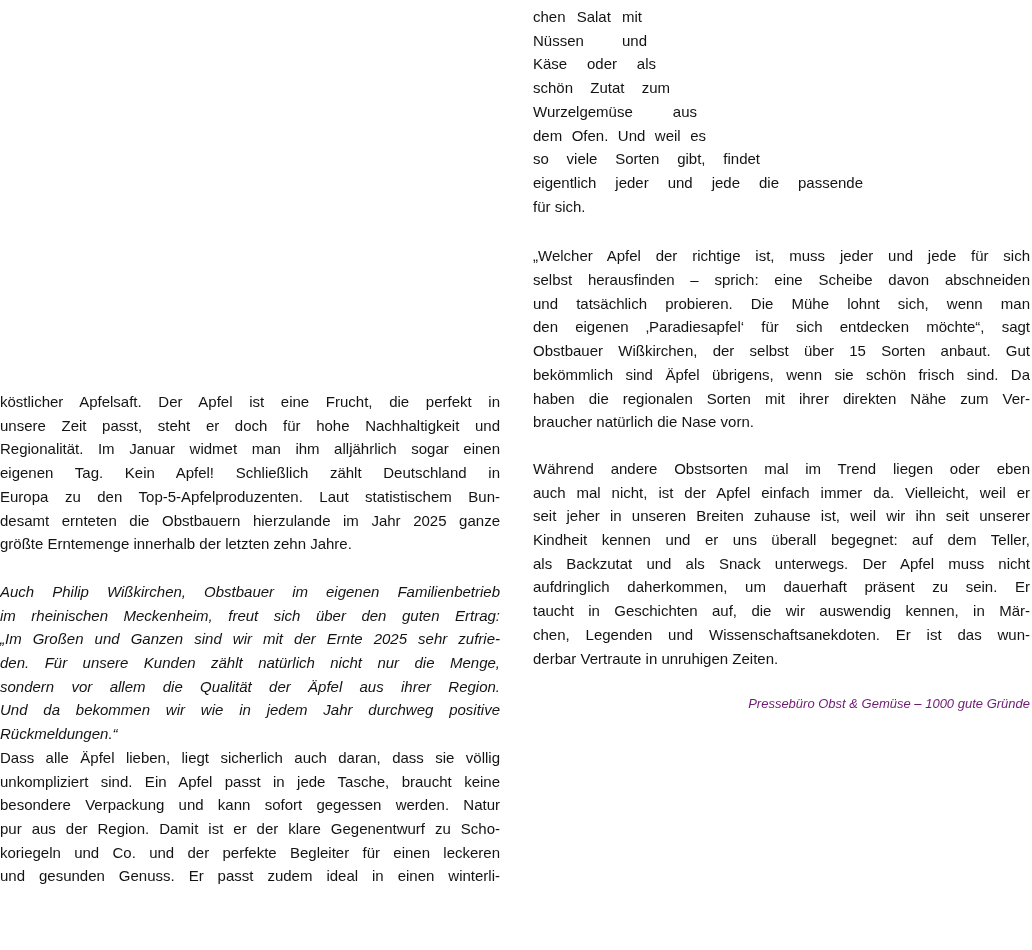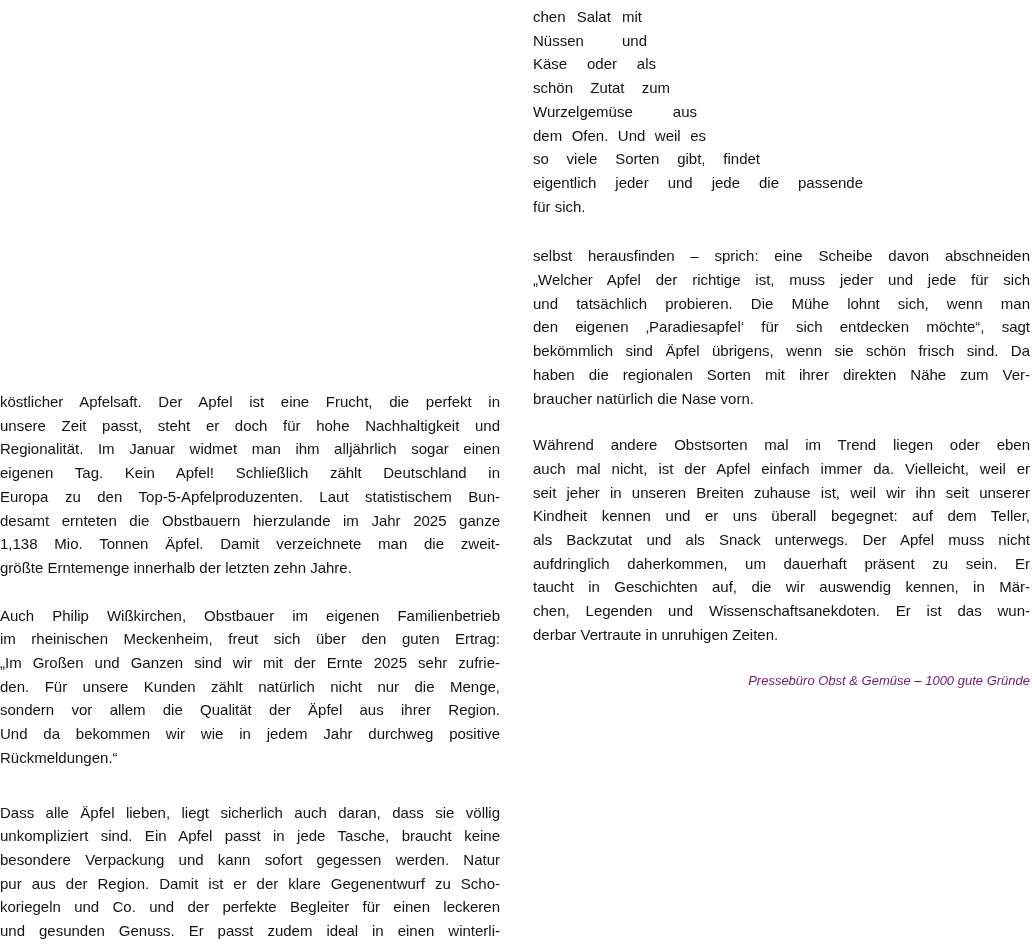--- a/index.html
+++ b/index.html
@@ -25,22 +25,22 @@
   .ln {
     text-align: justify;
     text-align-last: justify;
     overflow: hidden;
     hyphens: none;
     white-space: normal;
   }
   .ln.last { text-align-last: left; }
 
   
-  .gap-l2 { margin-top: 24px; }
-  .gap-l3 { margin-top: 31px; }
+  .gap-l2 { margin-top: 24px; font-style: italic; }
+  .gap-l3 { }
   .gap-r2 { margin-top: 26px; }
   .gap-r3 { margin-top: 23px; }
 
   
   .wrapped .ln:nth-child(1) { width: 109px; }
   .wrapped .ln:nth-child(2) { width: 114px; }
   .wrapped .ln:nth-child(3) { width: 123px; }
   .wrapped .ln:nth-child(4) { width: 137px; }
   .wrapped .ln:nth-child(5) { width: 164px; }
   .wrapped .ln:nth-child(6) { width: 173px; }
@@ -63,21 +63,20 @@
 <div class="page">
 
   <div class="col col-left">
     <div class="para">
         <div class="ln">köstlicher Apfelsaft. Der Apfel ist eine Frucht, die perfekt in</div>
         <div class="ln">unsere Zeit passt, steht er doch für hohe Nachhaltigkeit und</div>
         <div class="ln">Regionalität. Im Januar widmet man ihm alljährlich sogar einen</div>
         <div class="ln">eigenen Tag. Kein Apfel! Schließlich zählt Deutschland in</div>
         <div class="ln">Europa zu den Top-5-Apfelproduzenten. Laut statistischem Bun-</div>
         <div class="ln">desamt ernteten die Obstbauern hierzulande im Jahr 2025 ganze</div>
-        <div class="ln">1,138 Mio. Tonnen Äpfel. Damit verzeichnete man die zweit-</div>
         <div class="ln last">größte Erntemenge innerhalb der letzten zehn Jahre.</div>
       </div>
     <div class="para gap-l2">
         <div class="ln">Auch Philip Wißkirchen, Obstbauer im eigenen Familienbetrieb</div>
         <div class="ln">im rheinischen Meckenheim, freut sich über den guten Ertrag:</div>
         <div class="ln">„Im Großen und Ganzen sind wir mit der Ernte 2025 sehr zufrie-</div>
         <div class="ln">den. Für unsere Kunden zählt natürlich nicht nur die Menge,</div>
         <div class="ln">sondern vor allem die Qualität der Äpfel aus ihrer Region.</div>
         <div class="ln">Und da bekommen wir wie in jedem Jahr durchweg positive</div>
         <div class="ln last">Rückmeldungen.“</div>
@@ -98,24 +97,25 @@
         <div class="ln">Nüssen und</div>
         <div class="ln">Käse oder als</div>
         <div class="ln">schön Zutat zum</div>
         <div class="ln">Wurzelgemüse aus</div>
         <div class="ln">dem Ofen. Und weil es</div>
         <div class="ln">so viele Sorten gibt, findet</div>
         <div class="ln">eigentlich jeder und jede die passende</div>
         <div class="ln last">für sich.</div>
       </div>
     <div class="para gap-r2">
+        <div class="ln">„Welcher Apfel der richtige ist, muss jeder und jede für sich</div>
         <div class="ln">selbst herausfinden – sprich: eine Scheibe davon abschneiden</div>
-        <div class="ln">„Welcher Apfel der richtige ist, muss jeder und jede für sich</div>
         <div class="ln">und tatsächlich probieren. Die Mühe lohnt sich, wenn man</div>
         <div class="ln">den eigenen ‚Paradiesapfel‘ für sich entdecken möchte“, sagt</div>
+        <div class="ln">Obstbauer Wißkirchen, der selbst über 15 Sorten anbaut. Gut</div>
         <div class="ln">bekömmlich sind Äpfel übrigens, wenn sie schön frisch sind. Da</div>
         <div class="ln">haben die regionalen Sorten mit ihrer direkten Nähe zum Ver-</div>
         <div class="ln last">braucher natürlich die Nase vorn.</div>
       </div>
     <div class="para gap-r3">
         <div class="ln">Während andere Obstsorten mal im Trend liegen oder eben</div>
         <div class="ln">auch mal nicht, ist der Apfel einfach immer da. Vielleicht, weil er</div>
         <div class="ln">seit jeher in unseren Breiten zuhause ist, weil wir ihn seit unserer</div>
         <div class="ln">Kindheit kennen und er uns überall begegnet: auf dem Teller,</div>
         <div class="ln">als Backzutat und als Snack unterwegs. Der Apfel muss nicht</div>

